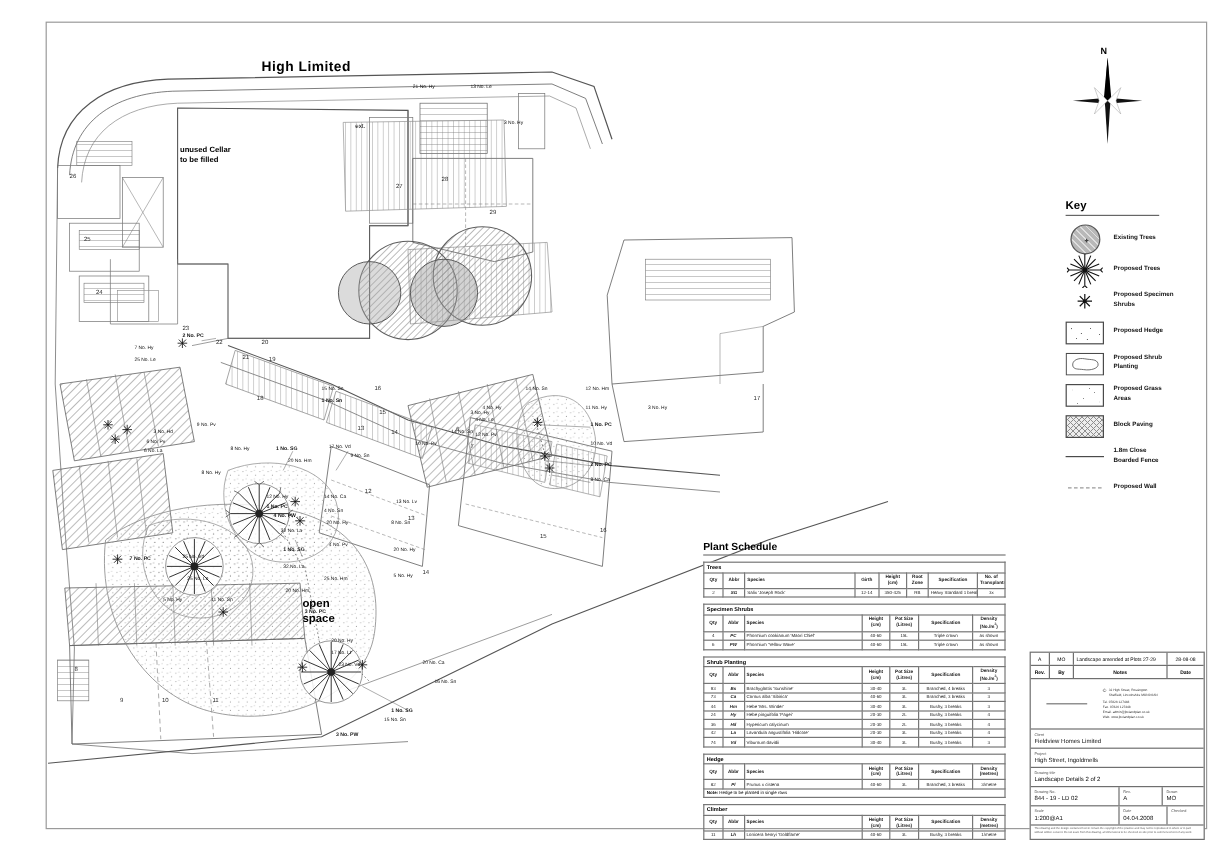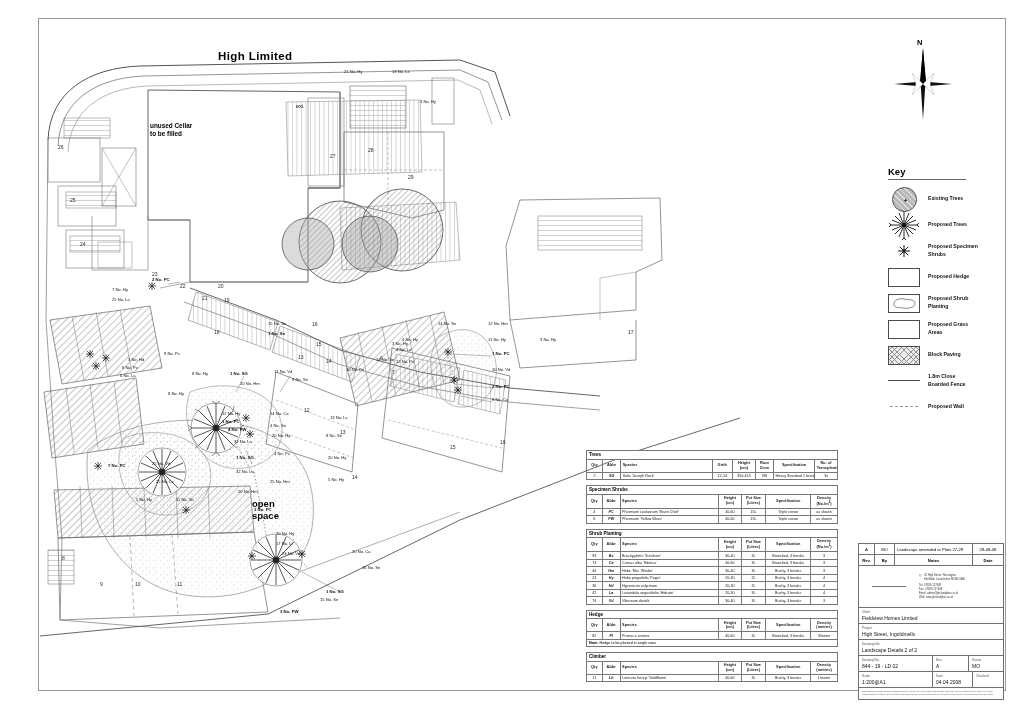--- a/index.html
+++ b/index.html
@@ -710,20 +710,21 @@
         <div class="key-row">
           <div class="key-sym">
             <div class="sym-box sym-wall" style="border:none"></div>
           </div>
           <div class="key-txt" style="white-space: pre-line;">Proposed Wall</div>
         </div>
       </div>
   </div>
 
   <div id="plant-schedule">
+    <div id="ps-title">Plant Schedule</div>
     <div id="ps-blocks">
         <div class="ps-block">
           <div class="ps-caption">Trees</div>
           <table class="ps">
             <colgroup>
               <col style="width: 7%;">
               <col style="width: 8%;">
               <col style="width: 40%;">
               <col style="width: 9%;">
               <col style="width: 10%;">

